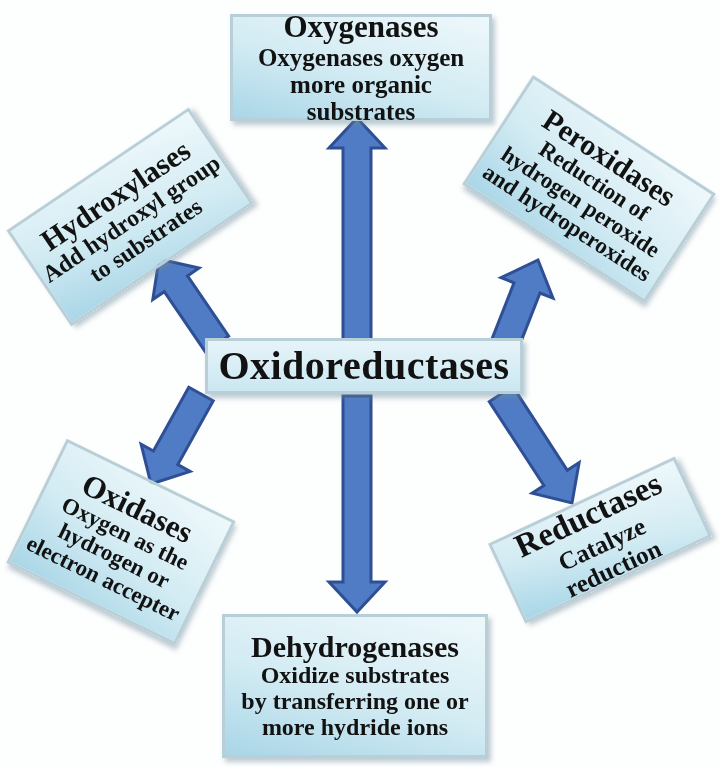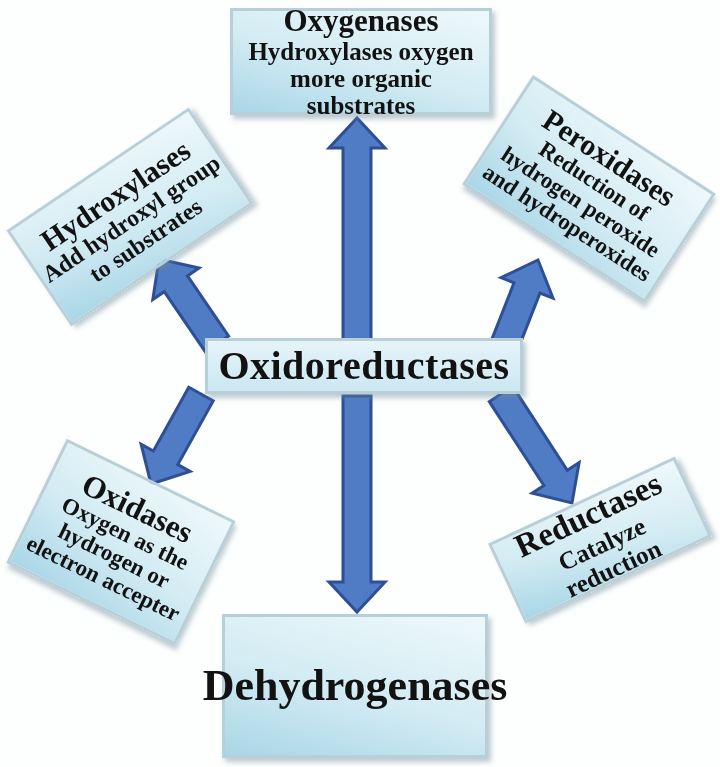--- a/index.html
+++ b/index.html
@@ -40,21 +40,21 @@
   }
   .node .title { font-weight: bold; }
   .node .desc  { font-weight: bold; }
 
   .node-center {
     left: 205px; top: 338px; width: 318px; height: 56px;
     background: linear-gradient(180deg, #e6f4f9 0%, #cbe7f1 100%);
   }
   .node-center .title { font-size: 40px; letter-spacing: 0.5px; text-align: center; }
 
-  .node-oxygenases { left: 230px; top: 8px; width: 262px; height: 107px; }
+  .node-oxygenases { left: 230px; top: 14px; width: 262px; height: 107px; }
   .node-oxygenases .title { font-size: 31px; }
   .node-oxygenases .desc  { font-size: 25px; }
 
   .node-hydroxylases {
     left: 20px; top: 159px; width: 220px; height: 116px;
     transform: rotate(-34deg);
   }
   .node-hydroxylases .title { font-size: 30px; }
   .node-hydroxylases .desc  { font-size: 24px; }
 
@@ -73,21 +73,21 @@
   .node-oxidases .desc  { font-size: 23px; }
 
   .node-reductases {
     left: 497px; top: 496px; width: 206px; height: 88px;
     transform: rotate(-25deg);
   }
   .node-reductases .title { font-size: 33px; }
   .node-reductases .desc  { font-size: 25px; }
 
   .node-dehydrogenases { left: 222px; top: 614px; width: 266px; height: 144px; }
-  .node-dehydrogenases .title { font-size: 44px; }
+  .node-dehydrogenases .title { font-size: 30px; }
   .node-dehydrogenases .desc  { font-size: 24px; }
 </style>
 </head>
 <body>
 
 <div class="canvas">
 
   <svg class="arrows" viewBox="0 0 720 767">
     <polygon class="arrow" points="371,340 371,148 385,148 357,118 329,148 343,148 343,340"></polygon>
     <polygon class="arrow" points="343,396 343,582 329,582 357,612 385,582 371,582 371,396"></polygon>
@@ -97,21 +97,21 @@
     <polygon class="arrow" points="489.3,401.6 543.9,485.5 532.1,493.2 572,503 579.1,462.6 567.3,470.3 512.7,386.4"></polygon>
   </svg>
 
   <div class="node node-center">
     <div class="title">Oxidoreductases</div>
   </div>
 
   <div class="node node-oxygenases">
     <div class="title">Oxygenases</div>
     <div class="desc">
-      <div>Hydroxylases oxygen</div>
+      <div>Oxygenases oxygen</div>
       <div>more organic substrates</div>
     </div>
   </div>
 
   <div class="node node-hydroxylases">
     <div class="title">Hydroxylases</div>
     <div class="desc">
       <div>Add hydroxyl group</div>
       <div>to substrates</div>
     </div>
@@ -137,15 +137,20 @@
 
   <div class="node node-reductases">
     <div class="title">Reductases</div>
     <div class="desc">
       <div>Catalyze reduction</div>
     </div>
   </div>
 
   <div class="node node-dehydrogenases">
     <div class="title">Dehydrogenases</div>
+    <div class="desc">
+      <div>Oxidize substrates</div>
+      <div>by transferring one or</div>
+      <div>more hydride ions</div>
+    </div>
   </div>
 
 </div>
 
 </body></html>

